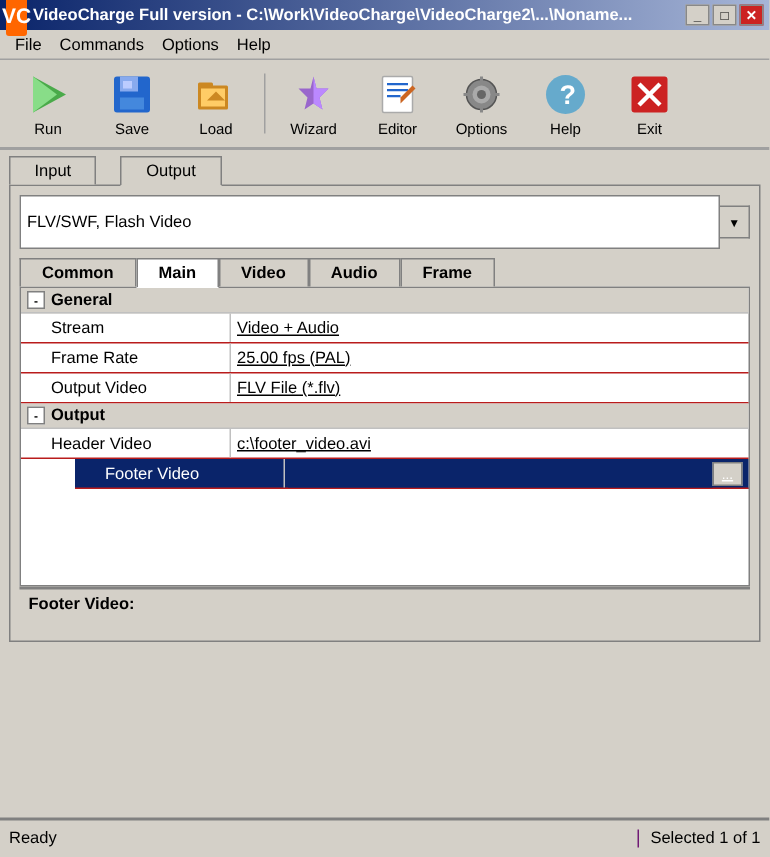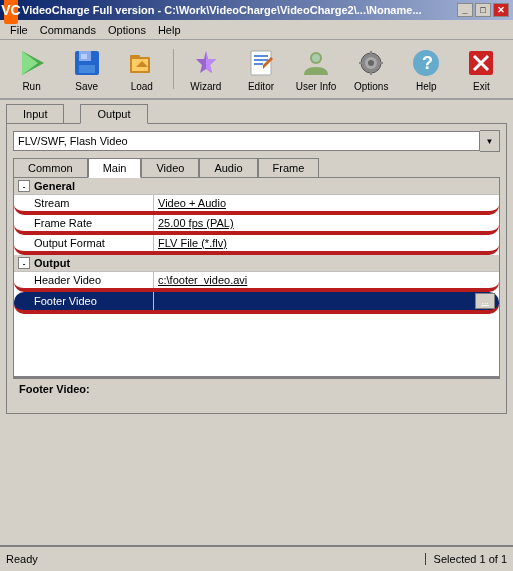--- a/index.html
+++ b/index.html
@@ -179,20 +179,21 @@
       gap: 0;
       margin-bottom: 0;
     }
     .sub-tab {
       padding: 3px 14px;
       background: #d4d0c8;
       border: 1px solid #808080;
       border-bottom: none;
       cursor: pointer;
       font-size: 11px;
+      font-weight: bold;
     }
     .sub-tab.active {
       background: white;
       border-bottom: 1px solid white;
       margin-bottom: -1px;
       z-index: 2;
     }
 
     
     #table-area {
@@ -221,23 +222,22 @@
       align-items: center;
       justify-content: center;
       font-size: 8px;
       cursor: pointer;
       font-weight: bold;
     }
 
     
     .prop-row {
       display: flex;
-      border-bottom: 4px solid #b91c1c;
+      border-bottom: 1px solid #b91c1c;
       min-height: 20px;
-      border-radius: 10px;
     }
     .prop-row.selected {
       background: #0a246a;
       color: white;
     }
     .prop-name {
       width: 140px;
       min-width: 140px;
       padding: 2px 4px 2px 20px;
       border-right: 1px solid #c0c0c0;
@@ -410,30 +410,20 @@
           <rect x="6" y="4" width="20" height="24" rx="1" fill="white" stroke="#aaa" stroke-width="1"></rect>
           <line x1="9" y1="9" x2="23" y2="9" stroke="#2266cc" stroke-width="1.5"></line>
           <line x1="9" y1="13" x2="23" y2="13" stroke="#2266cc" stroke-width="1.5"></line>
           <line x1="9" y1="17" x2="18" y2="17" stroke="#2266cc" stroke-width="1.5"></line>
           <path d="M20 20 L28 12 L26 10 L18 18 L18 22 Z" fill="#cc6622"></path>
         </svg>
       </div>
       <span class="toolbar-label">Editor</span>
     </div>
 
-    <div class="toolbar-btn">
-      <div class="toolbar-icon">
-        <svg width="32" height="32" viewBox="0 0 32 32">
-          <circle cx="16" cy="11" r="6" fill="#88aa66"></circle>
-          <path d="M4 28 Q4 20 16 20 Q28 20 28 28" fill="#88aa66"></path>
-          <circle cx="16" cy="11" r="4" fill="#aaccaa"></circle>
-        </svg>
-      </div>
-      <span class="toolbar-label">User Info</span>
-    </div>
 
     <div class="toolbar-btn">
       <div class="toolbar-icon">
         <svg width="32" height="32" viewBox="0 0 32 32">
           <circle cx="16" cy="16" r="10" fill="#888888" stroke="#555" stroke-width="1"></circle>
           <circle cx="16" cy="16" r="6" fill="#aaaaaa"></circle>
           <circle cx="16" cy="16" r="3" fill="#666"></circle>
           <rect x="15" y="4" width="2" height="5" fill="#888"></rect>
           <rect x="15" y="23" width="2" height="5" fill="#888"></rect>
           <rect x="4" y="15" width="5" height="2" fill="#888"></rect>
@@ -468,21 +458,21 @@
   <div id="main-content">
 
     <div id="input-output-tabs">
       <div class="io-tab">Input</div>
       <div class="io-tab active">Output</div>
     </div>
 
     <div id="panel">
 
       <div id="format-row">
-        <input type="text" id="format-select" style="font-size: 11px; padding: 2px 4px; border: 1px solid rgb(128, 128, 128); background: white; flex: 1 1 0%; height: 20px;" readonly="" value="FLV/SWF, Flash Video">
+        <input type="text" id="format-select" style="font-size: 11px; padding: 2px 4px; border: 1px solid rgb(128, 128, 128); background: white; flex: 1 1 0%; height: 36px;" readonly="" value="FLV/SWF, Flash Video">
         <div id="format-dropdown-btn">▼</div>
       </div>
 
       <div id="sub-tabs">
         <div class="sub-tab">Common</div>
         <div class="sub-tab active">Main</div>
         <div class="sub-tab">Video</div>
         <div class="sub-tab">Audio</div>
         <div class="sub-tab">Frame</div>
       </div>
@@ -495,33 +485,33 @@
         </div>
         <div class="prop-row">
           <div class="prop-name">Stream</div>
           <div class="prop-value">Video + Audio</div>
         </div>
         <div class="prop-row">
           <div class="prop-name">Frame Rate</div>
           <div class="prop-value">25.00 fps (PAL)</div>
         </div>
         <div class="prop-row">
-          <div class="prop-name">Output Format</div>
+          <div class="prop-name">Output Video</div>
           <div class="prop-value">FLV File (*.flv)</div>
         </div>
 
         <div class="section-header">
           <div class="collapse-btn">-</div>
           <span>Output</span>
         </div>
         <div class="prop-row">
           <div class="prop-name">Header Video</div>
           <div class="prop-value">c:\footer_video.avi</div>
         </div>
-        <div class="prop-row selected" style="background:#0a246a;">
+        <div class="prop-row selected" style="background:#0a246a;margin-left:36px;">
           <div class="prop-name" style="color:white;">Footer Video</div>
           <div class="prop-value" style="color:white; padding:0 2px;">
             <div class="prop-value-with-btn">
               <input type="text" class="prop-value-input selected-input" value="" style="flex: 1 1 0%; background: rgb(10, 36, 106); color: white; border: none; outline: none; font-size: 11px; height: 18px;">
               <div class="browse-btn">...</div>
             </div>
           </div>
         </div>
       </div>
 

